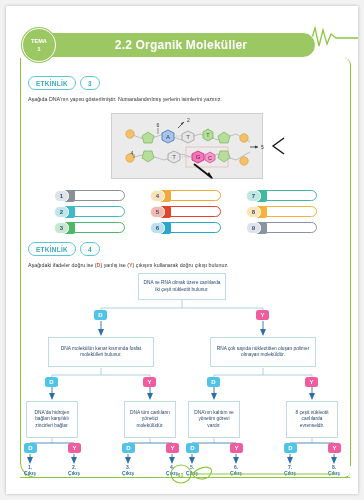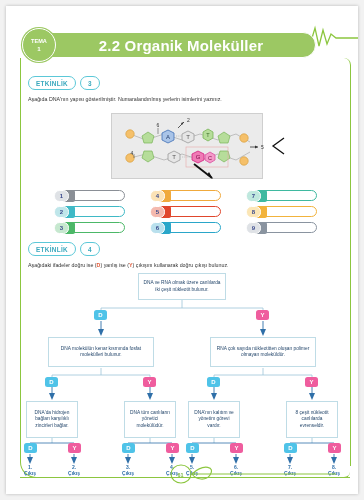--- a/index.html
+++ b/index.html
@@ -45,21 +45,21 @@
   .header-bar{
     position:absolute;left:22px;top:26px;
     width:288px;height:26px;
     background:#9cc863;
     border-radius:13px;
     border:1.3px solid #ffffff;
     box-sizing:border-box;
     display:flex;align-items:center;justify-content:center;
   }
   .header-title{
-    color:#ffffff;font-size:15px;font-weight:bold;
+    color:#ffffff;font-size:12px;font-weight:bold;
     letter-spacing:.2px;padding-left:18px;
   }
   .tema-badge{
     position:absolute;left:16px;top:22px;
     width:34px;height:34px;border-radius:50%;
     background:#9cc863;border:1.6px solid #ffffff;
     box-shadow:0 0 0 1.1px #9cc863;
     display:flex;flex-direction:column;
     align-items:center;justify-content:center;
     box-sizing:border-box;

